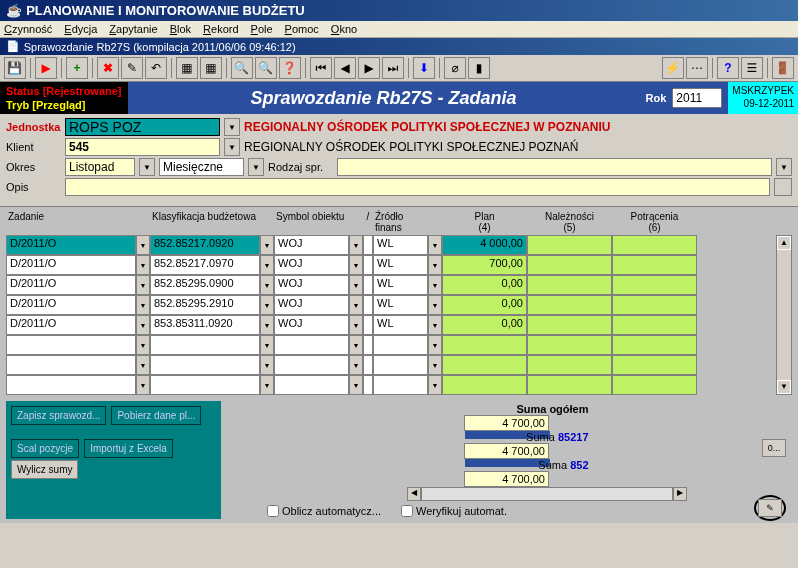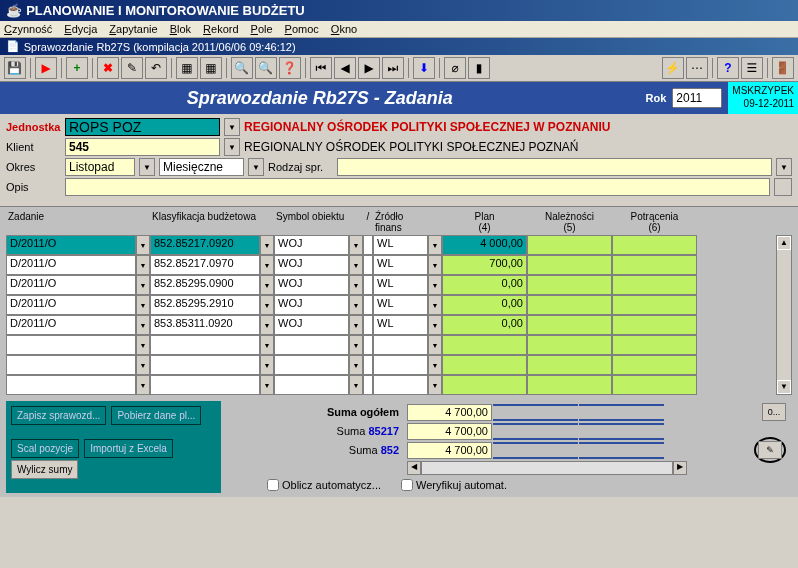--- a/index.html
+++ b/index.html
@@ -65,21 +65,21 @@
 .sb-vert { position: absolute; right: 6px; top: 28px; width: 16px; height: 160px; background: #d4d0c8; border: 1px solid #808080; }
 .sb-vert .sb-btn { width: 14px; height: 14px; background: #d4d0c8; border: 1px solid #fff; font-size: 8px; text-align: center; line-height: 12px; cursor: pointer; }
 .sb-vert .sb-btn.bot { position: absolute; bottom: 0; }
 
 .sum-area { display: flex; margin-top: 6px; }
 .btn-panel { background: #008080; padding: 4px; width: 215px; }
 .panel-btn { background: #008080; color: #cce; border: 1px solid #003030; padding: 3px 5px; font-size: 10px; margin: 1px; cursor: pointer; display: inline-block; }
 .panel-btn.light { background: #d4d0c8; color: #000; border: 1px solid #808080; }
 
 .sums { flex: 1; padding: 2px 6px; font-size: 11px; }
-.sum-row { display: flex; align-items: center; height: 18px; margin-bottom: 1px; }
+.sum-row { display: flex; align-items: center; height: 18px; margin-bottom: 10px; flex-direction: column; }
 .sum-label { width: 180px; text-align: right; padding-right: 8px; }
 .sum-label.bold { font-weight: bold; }
 .sum-label .blue { color: #0000cc; font-weight: bold; }
 .sum-val { width: 85px; text-align: right; background: #ffffcc; border: 1px solid #808080; padding: 1px 3px; height: 17px; }
 .sum-empty { width: 85px; border-top: 2px solid #2b4f9e; border-bottom: 2px solid #2b4f9e; height: 17px; margin-left: 1px; }
 
 .small-btns { display: flex; flex-direction: column; gap: 2px; margin-left: auto; }
 .tiny-btn { width: 24px; height: 18px; border: 1px solid #808080; background: #d4d0c8; font-size: 9px; cursor: pointer; }
 .circled { border: 2px solid black; border-radius: 50%; padding: 2px; }
 
@@ -137,20 +137,24 @@
   <button class="tool-btn">⚡</button>
   <button class="tool-btn">⋯</button>
   <div class="tool-sep"></div>
   <button class="tool-btn" style="color:blue;font-weight:bold">?</button>
   <button class="tool-btn">☰</button>
   <div class="tool-sep"></div>
   <button class="tool-btn">🚪</button>
 </div>
 
 <div class="status-strip">
+  <div class="status-left">
+    <div class="s1">Status [Rejestrowane]</div>
+    <div class="s2">Tryb [Przegląd]</div>
+  </div>
   <div class="status-mid">Sprawozdanie Rb27S - Zadania</div>
   <div class="status-rok">
     <span>Rok</span>
     <input value="2011" style="">
   </div>
   <div class="status-user">
     <div>MSKRZYPEK</div>
     <div>09-12-2011</div>
   </div>
 </div>

